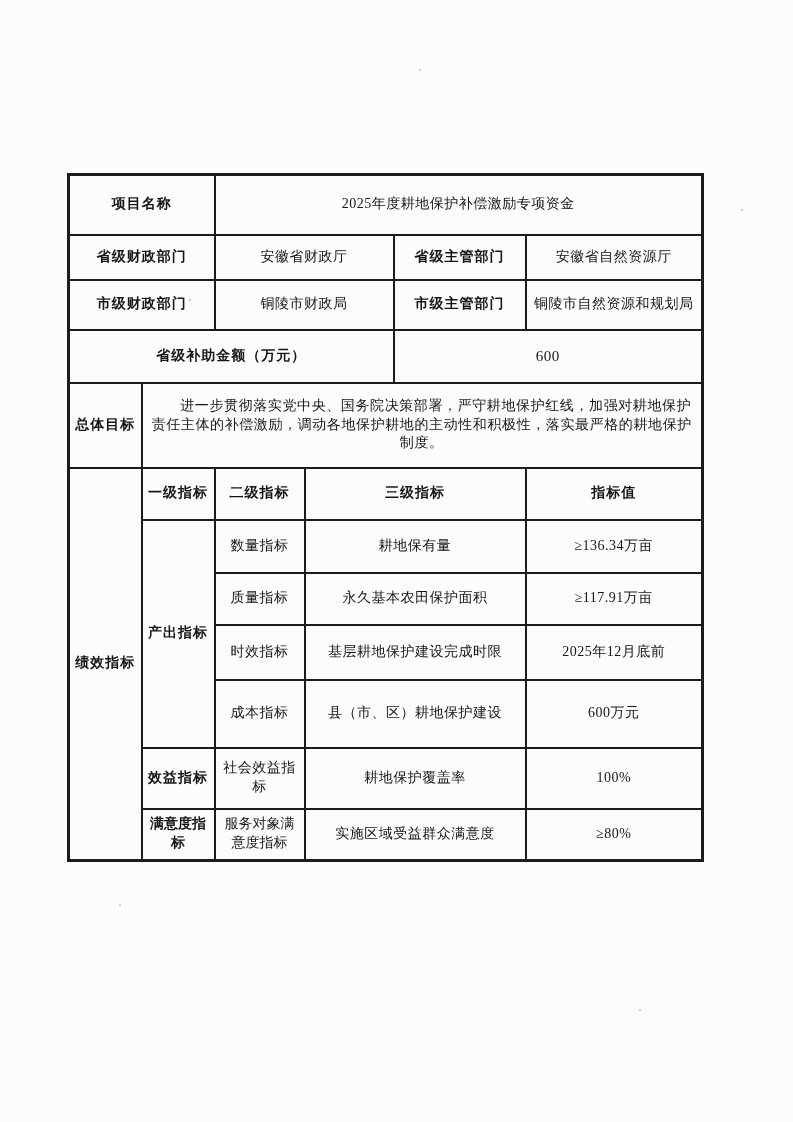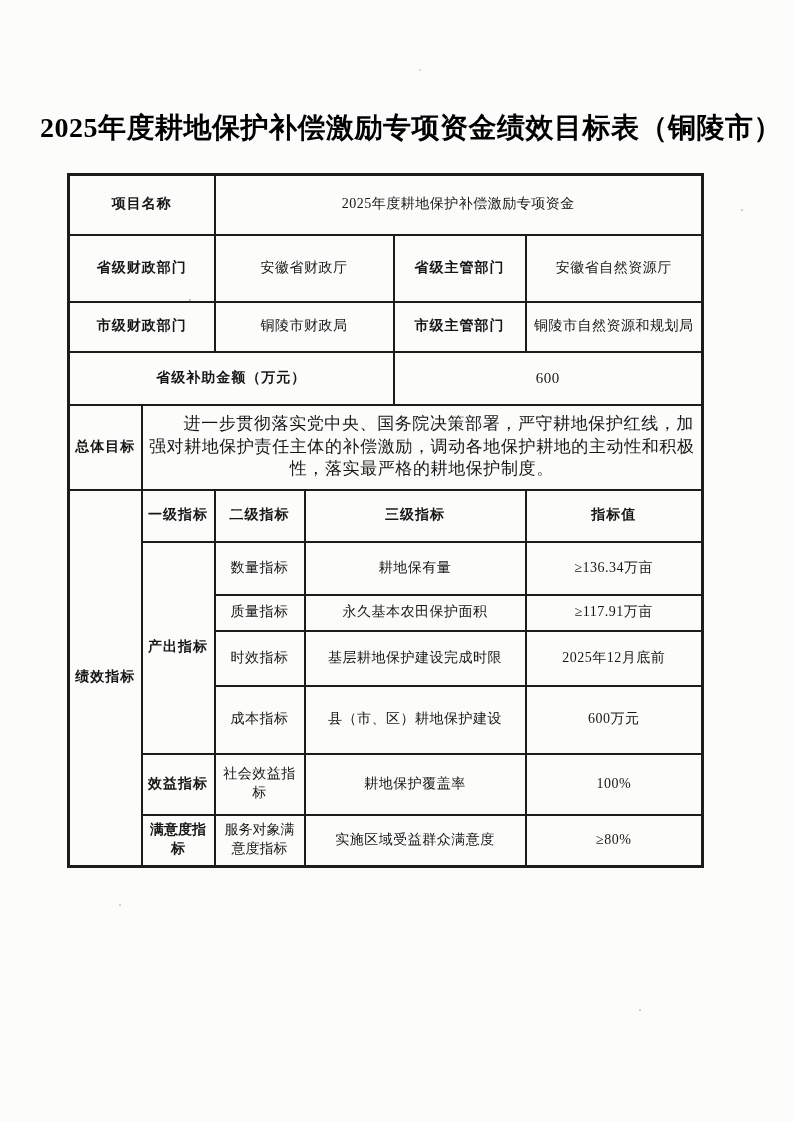--- a/index.html
+++ b/index.html
@@ -51,50 +51,49 @@
     vertical-align:middle;
     padding:2px 3px;
     line-height:1.35;
     overflow:hidden;
   }
   td.lbl{font-weight:bold;letter-spacing:1px;}
   td.val{font-weight:normal;letter-spacing:0.5px;}
   td.goal-text{
     text-align:left;
     padding:8px 12px 8px 10px;
-    font-size:17px;
+    font-size:14px;
     line-height:1.6;
     letter-spacing:0.6px;
   }
   td.goal-text p{text-indent:2em;}
 </style>
 </head>
 <body>
 
 <div class="page">
 
-  <div class="doc-title">2025年度耕地保护补偿激励专项资金绩效目标表（铜陵市）</div>
 
   <table class="main">
     <colgroup>
       <col style="width:73px">
         <col style="width:73px">
         <col style="width:90px">
       <col style="width:89px">
         <col style="width:132px">
         <col style="width:177px">
     </colgroup>
 
     <tbody>
         <tr style="height:60px">
       <td class="lbl" colspan="2">项目名称</td>
       <td class="val" colspan="4">2025年度耕地保护补偿激励专项资金</td>
     </tr>
 
-    <tr style="height:67px">
+    <tr style="height:45px">
       <td class="lbl" colspan="2">省级财政部门</td>
       <td class="val" colspan="2">安徽省财政厅</td>
       <td class="lbl">省级主管部门</td>
       <td class="val">安徽省自然资源厅</td>
     </tr>
 
     <tr style="height:50px">
       <td class="lbl" colspan="2">市级财政部门</td>
       <td class="val" colspan="2">铜陵市财政局</td>
       <td class="lbl">市级主管部门</td>
@@ -120,21 +119,21 @@
       <td class="lbl" colspan="2">三级指标</td>
       <td class="lbl">指标值</td>
     </tr>
 
     <tr style="height:53px">
       <td class="lbl" rowspan="4">产出指标</td>
       <td class="val">数量指标</td>
       <td class="val" colspan="2">耕地保有量</td>
       <td class="val">≥136.34万亩</td>
     </tr>
-    <tr style="height:36px">
+    <tr style="height:52px">
       <td class="val">质量指标</td>
       <td class="val" colspan="2">永久基本农田保护面积</td>
       <td class="val">≥117.91万亩</td>
     </tr>
     <tr style="height:55px">
       <td class="val">时效指标</td>
       <td class="val" colspan="2">基层耕地保护建设完成时限</td>
       <td class="val">2025年12月底前</td>
     </tr>
     <tr style="height:68px">

